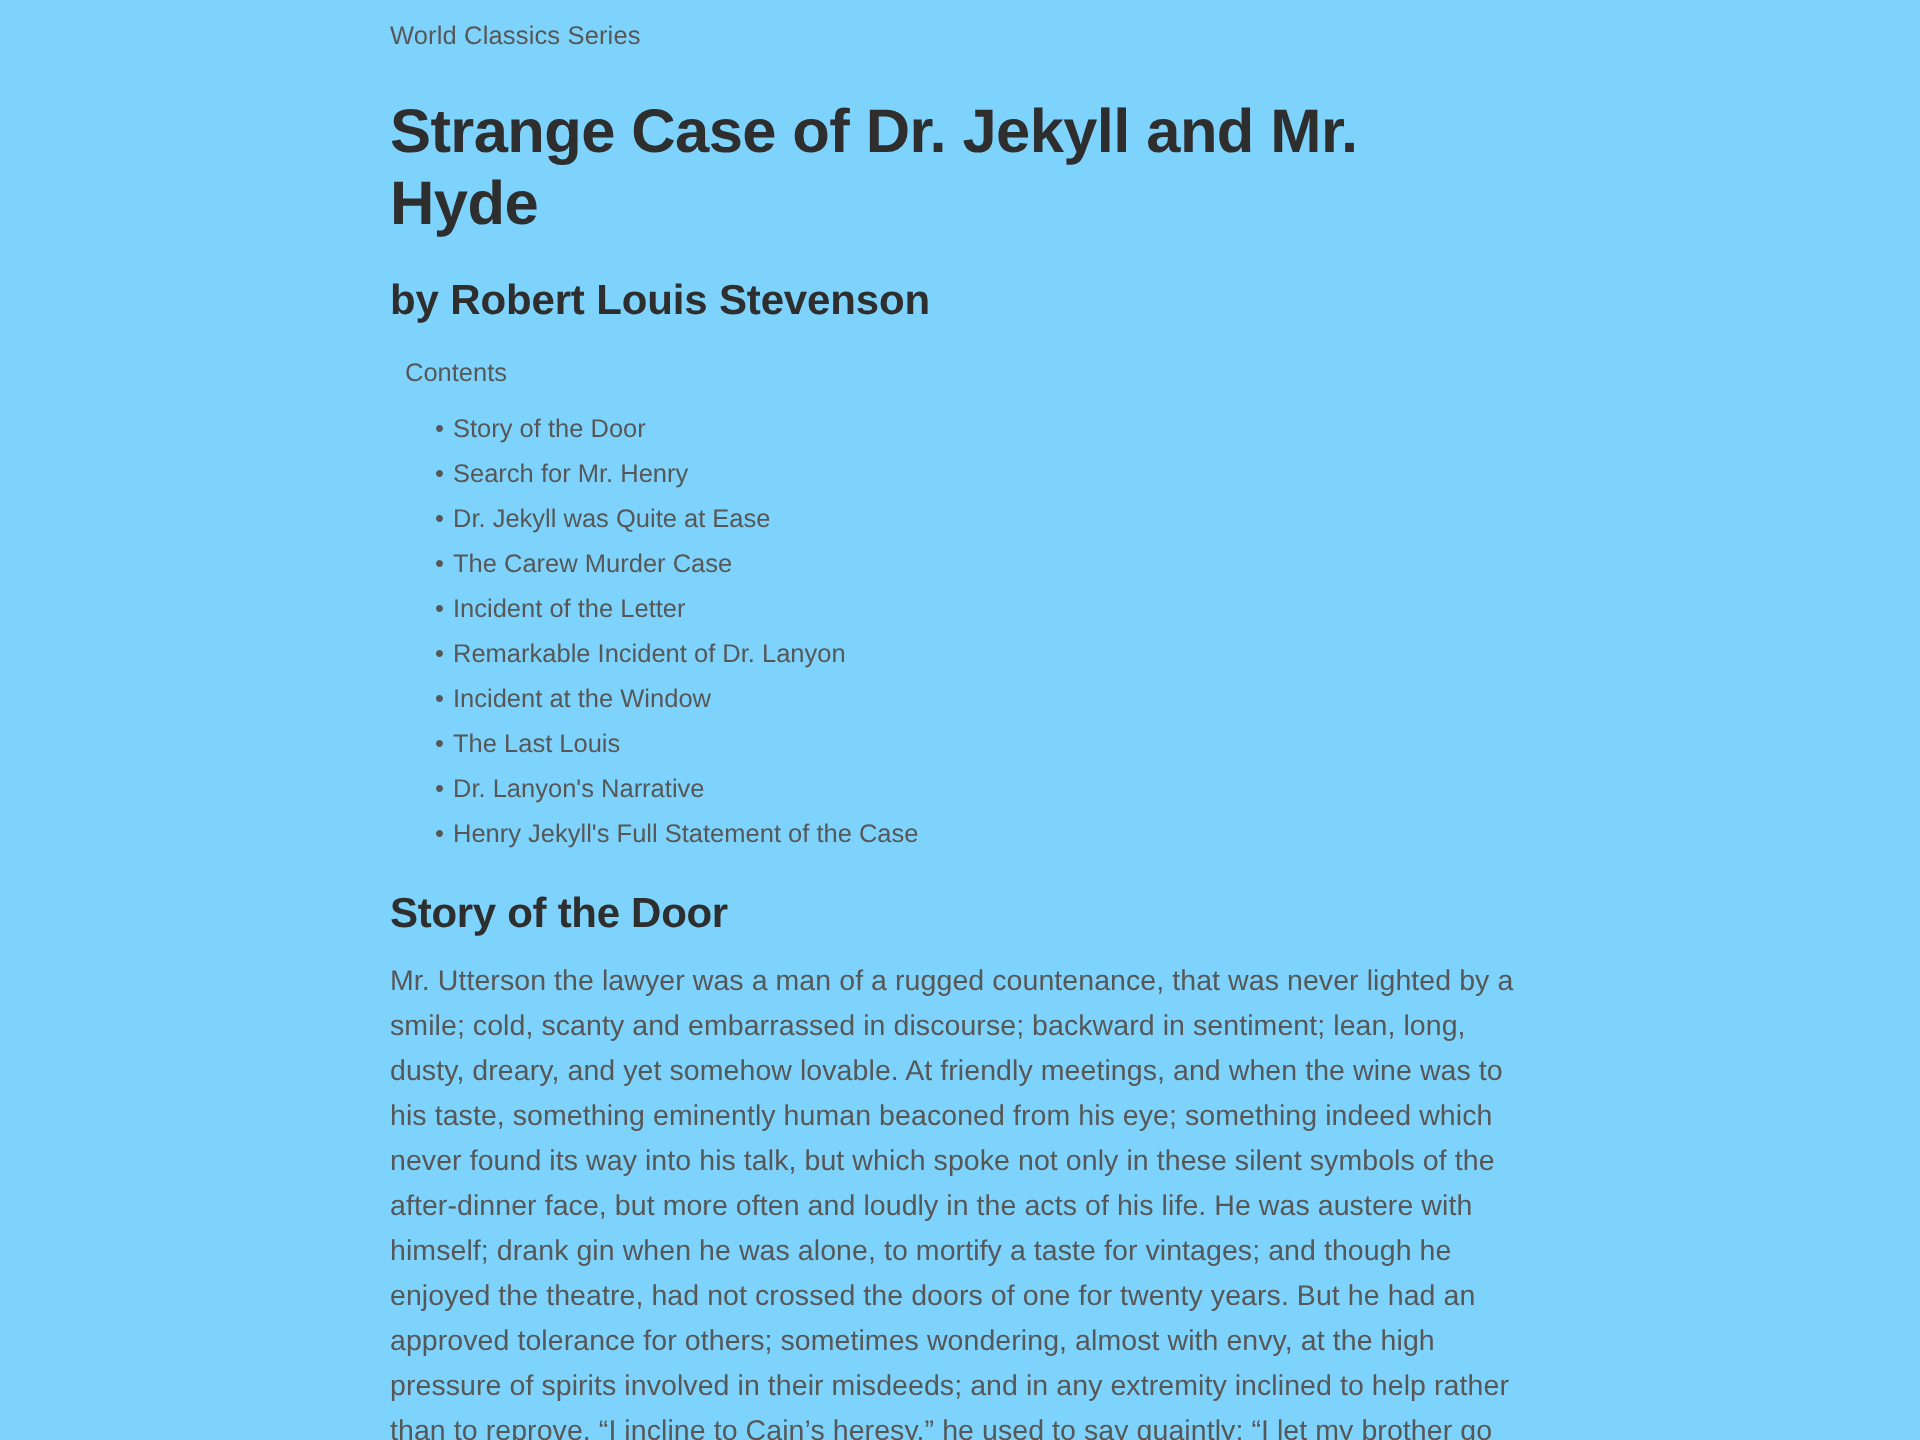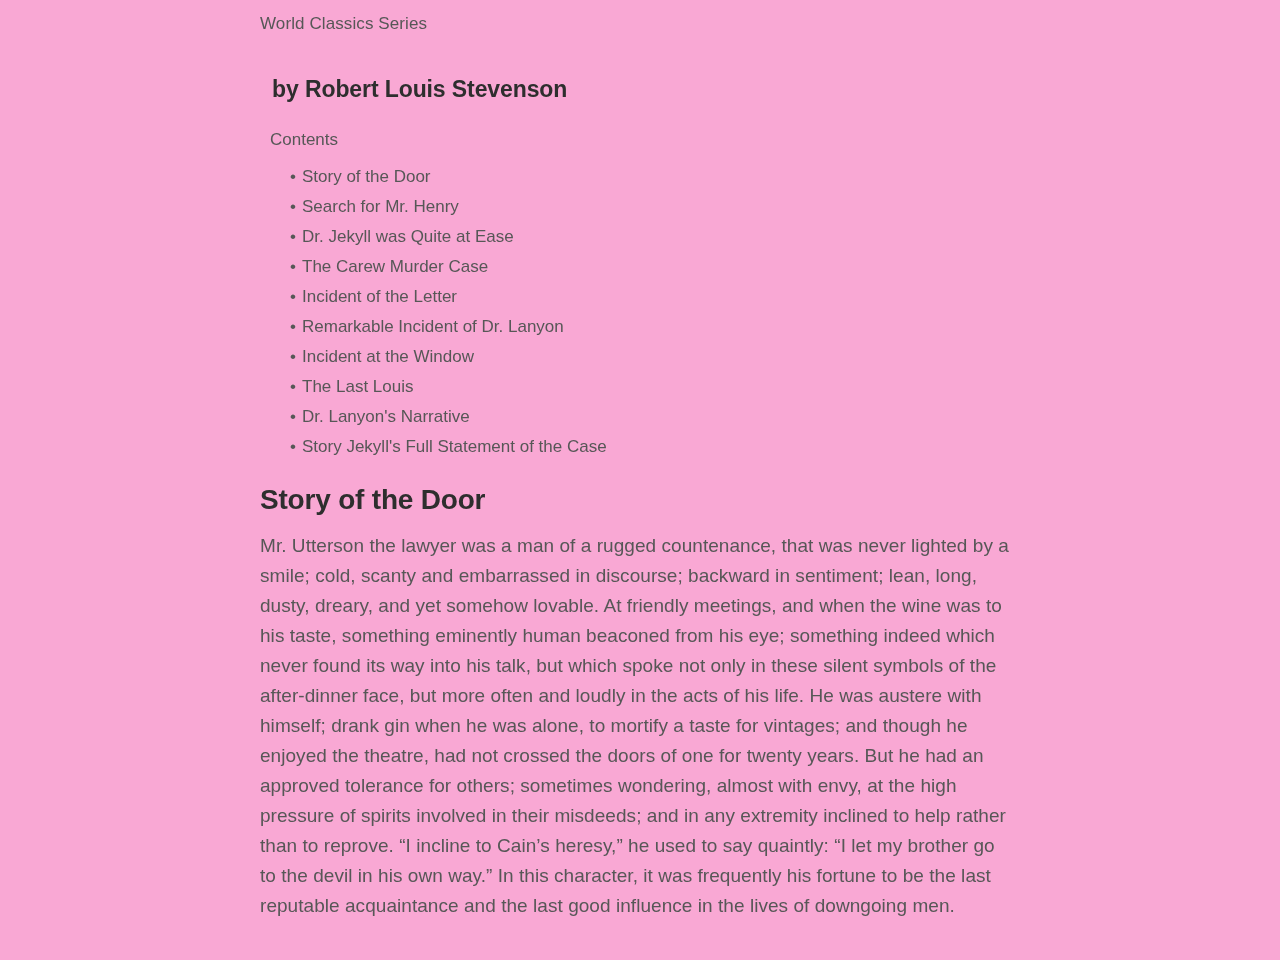--- a/index.html
+++ b/index.html
@@ -13,21 +13,21 @@
     height: 960px;
     overflow: hidden;
     font-family: "Liberation Sans", "DejaVu Sans", sans-serif;
     -webkit-font-smoothing: antialiased;
   }
 
   .page {
     position: relative;
     width: 1280px;
     height: 960px;
-    background: #f9a8d4;
+    background: #7dd3fc;
   }
 
   .content-column {
     position: absolute;
     left: 260px;
     top: 0px;
     width: 752px;
   }
 
   .series-label {
@@ -43,25 +43,25 @@
     font-size: 41px;
     line-height: 48px;
     font-weight: 700;
     color: #2e2e2e;
     margin: 0;
     padding-top: 27px;
     letter-spacing: -0.4px;
   }
 
   .byline {
-    font-size: 23px;
+    font-size: 28px;
     line-height: 28px;
     font-weight: 700;
     color: #2e2e2e;
-    margin: 12px;
+    margin: 0;
     padding-top: 27px;
     letter-spacing: -0.1px;
   }
 
   .contents-label {
     font-size: 17px;
     line-height: 24px;
     color: #575757;
     margin: 10px;
     padding-top: 13px;
@@ -112,20 +112,21 @@
   }
 </style>
 </head>
 <body>
 
 <div class="page">
   <div class="content-column">
 
     <p class="series-label">World Classics Series</p>
 
+    <h1 class="book-title">Strange Case of Dr. Jekyll and Mr. Hyde</h1>
 
     <h2 class="byline">by Robert Louis Stevenson</h2>
 
     <p class="contents-label">Contents</p>
 
     <ul class="contents-list">
       <li>
         <span class="bullet">•</span>
         <span>Story of the Door</span>
       </li>
@@ -156,21 +157,21 @@
       <li>
         <span class="bullet">•</span>
         <span>The Last Louis</span>
       </li>
       <li>
         <span class="bullet">•</span>
         <span>Dr. Lanyon's Narrative</span>
       </li>
       <li>
         <span class="bullet">•</span>
-        <span>Story Jekyll's Full Statement of the Case</span>
+        <span>Henry Jekyll's Full Statement of the Case</span>
       </li>
     </ul>
 
     <h2 class="chapter-heading">Story of the Door</h2>
 
     <p class="chapter-body">Mr. Utterson the lawyer was a man of a rugged countenance, that was never lighted by a smile; cold, scanty and embarrassed in discourse; backward in sentiment; lean, long, dusty, dreary, and yet somehow lovable. At friendly meetings, and when the wine was to his taste, something eminently human beaconed from his eye; something indeed which never found its way into his talk, but which spoke not only in these silent symbols of the after-dinner face, but more often and loudly in the acts of his life. He was austere with himself; drank gin when he was alone, to mortify a taste for vintages; and though he enjoyed the theatre, had not crossed the doors of one for twenty years. But he had an approved tolerance for others; sometimes wondering, almost with envy, at the high pressure of spirits involved in their misdeeds; and in any extremity inclined to help rather than to reprove. “I incline to Cain’s heresy,” he used to say quaintly: “I let my brother go to the devil in his own way.” In this character, it was frequently his fortune to be the last reputable acquaintance and the last good influence in the lives of downgoing men.</p>
 
   </div>
 </div>
 

